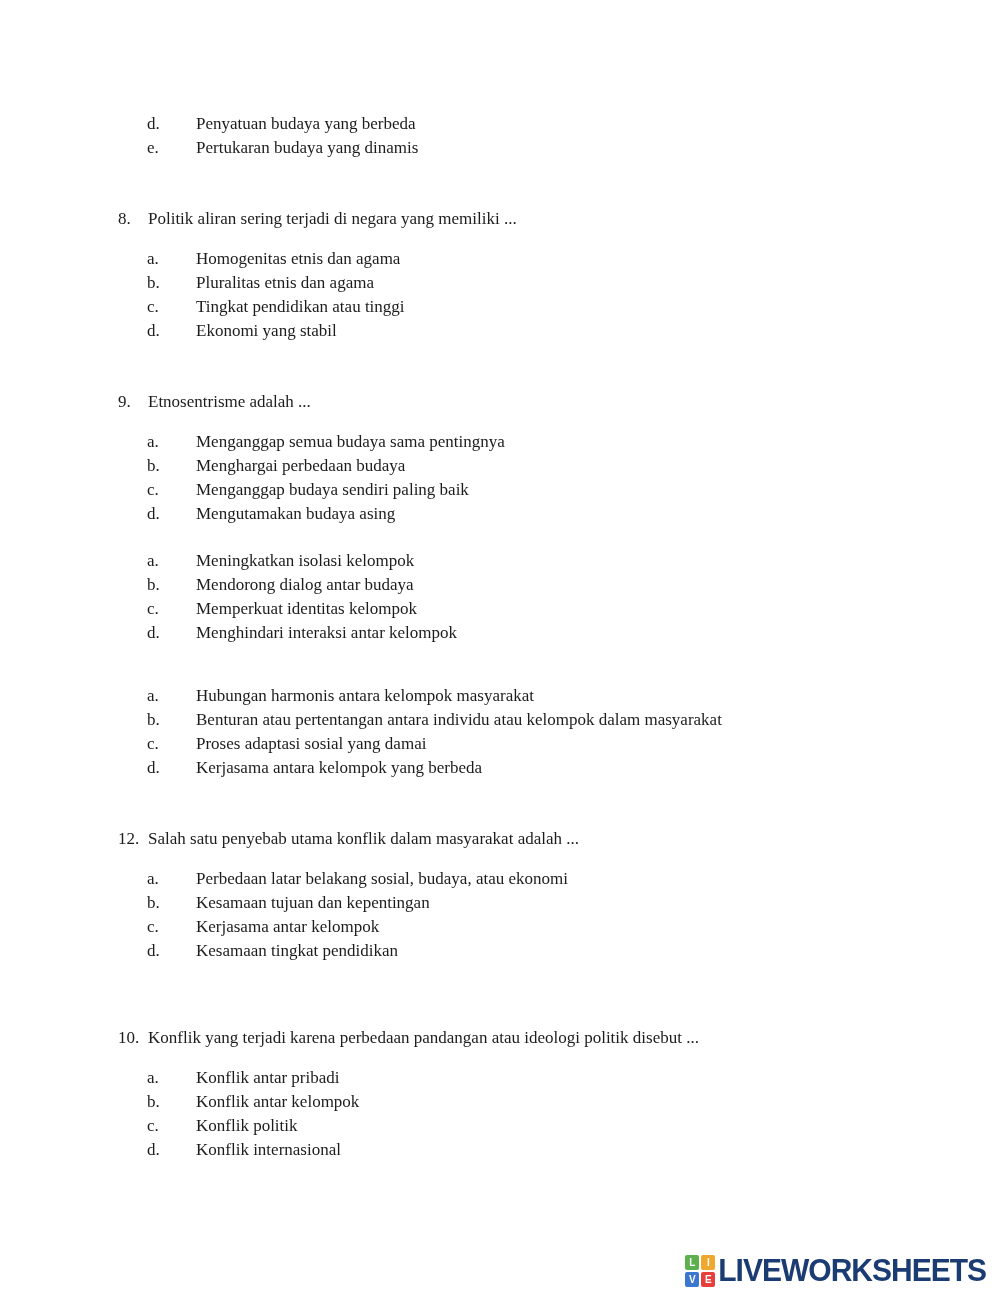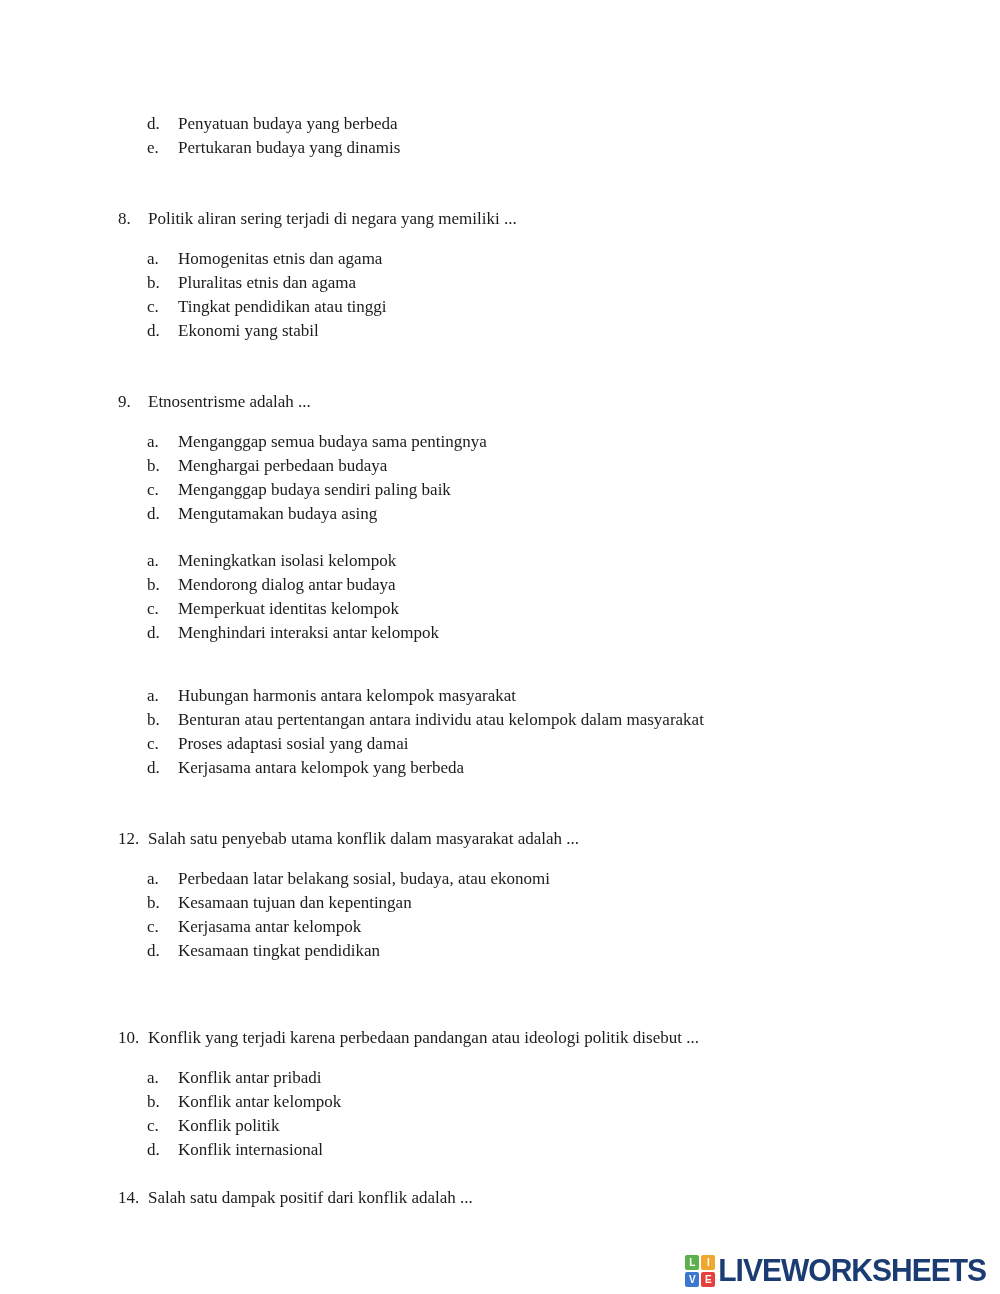--- a/index.html
+++ b/index.html
@@ -42,20 +42,21 @@
   }
   .opt-row {
     display: flex;
     align-items: baseline;
   }
   .opt-letter {
     flex: 0 0 31px;
   }
   .opt-text {
     flex: 1 1 auto;
+    margin-left: 18px;
   }
   .question {
     margin-top: 23px;
   }
   .question.gap-large {
     margin-top: 39px;
   }
   .question.gap-none {
     margin-top: 0;
   }
@@ -244,26 +245,20 @@
         <span class="opt-letter">c.</span>
         <span class="opt-text">Konflik politik</span>
       </div>
       <div class="opt-row">
         <span class="opt-letter">d.</span>
         <span class="opt-text">Konflik internasional</span>
       </div>
     </div>
   </div>
 
-  <div class="question gap-none">
-    <div class="q-row">
-      <span class="q-num">14.</span>
-      <span class="q-text">Salah satu dampak positif dari konflik adalah ...</span>
-    </div>
-  </div>
 
 </div>
 
 <div class="footer-logo">
   <div class="logo-grid">
     <span class="logo-tile" style="background-color: rgb(92, 177, 78);">L</span>
     <span class="logo-tile" style="background-color: rgb(240, 167, 46);">I</span>
     <span class="logo-tile" style="background-color: rgb(60, 119, 207);">V</span>
     <span class="logo-tile" style="background-color: rgb(230, 64, 61);">E</span>
   </div>

